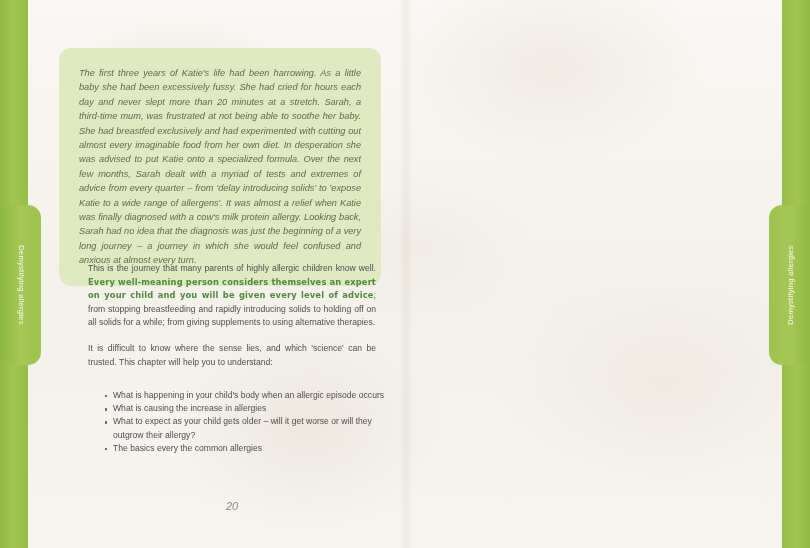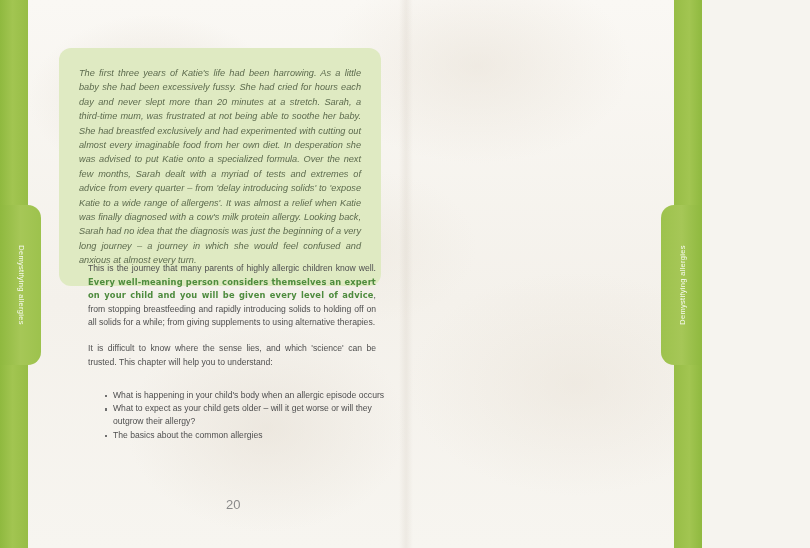--- a/index.html
+++ b/index.html
@@ -9,21 +9,21 @@
   body {
     width: 810px;
     height: 548px;
     overflow: hidden;
     background: #f6f4ef;
     font-family: "Liberation Sans", sans-serif;
   }
 
   #spread {
     position: relative;
-    width: 702px;
+    width: 810px;
     height: 548px;
     background: #f7f5f0;
     overflow: hidden;
   }
 
   
   #paper-texture {
     position: absolute;
     inset: 0;
     background:
@@ -175,23 +175,24 @@
     top: 6px;
     width: 2.4px;
     height: 2.4px;
     background: #6f6f6f;
   }
 
   
   .page-number {
     position: absolute;
     bottom: 36px;
-    font-size: 13px;
+    font-size: 11px;
     color: #8a8a8a;
     font-family: "Liberation Sans", sans-serif;
+    font-style: italic;
   }
   #pn-left  { left: 198px; }
 </style>
 </head>
 <body>
 
 <div id="spread">
 
   <div id="paper-texture"></div>
 
@@ -213,22 +214,23 @@
       <p>The first three years of Katie's life had been harrowing. As a little baby she had been excessively fussy. She had cried for hours each day and never slept more than 20 minutes at a stretch. Sarah, a third-time mum, was frustrated at not being able to soothe her baby. She had breastfed exclusively and had experimented with cutting out almost every imaginable food from her own diet. In desperation she was advised to put Katie onto a specialized formula. Over the next few months, Sarah dealt with a myriad of tests and extremes of advice from every quarter – from 'delay introducing solids' to 'expose Katie to a wide range of allergens'. It was almost a relief when Katie was finally diagnosed with a cow's milk protein allergy. Looking back, Sarah had no idea that the diagnosis was just the beginning of a very long journey – a journey in which she would feel confused and anxious at almost every turn.</p>
     </div>
 
     <div class="body-col" id="left-body">
       <p><span>This is the journey that many parents of highly allergic children know well. </span><span class="hand">Every well-meaning person considers themselves an expert on your child and you will be given every level of advice</span><span>, from stopping breastfeeding and rapidly introducing solids to holding off on all solids for a while; from giving supplements to using alternative therapies.</span></p>
       <p class="last">It is difficult to know where the sense lies, and which 'science' can be trusted. This chapter will help you to understand:</p>
     </div>
 
     <ul id="bullets">
       <li>What is happening in your child's body when an allergic episode occurs</li>
+      <li>What is causing the increase in allergies</li>
       <li>What to expect as your child gets older – will it get worse or will they outgrow their allergy?</li>
-      <li>The basics about the common allergies</li>
+      <li>The basics every the common allergies</li>
     </ul>
 
     <div class="page-number" id="pn-left">20</div>
   </div>
 
   <div class="page right">
 
     
 
     

